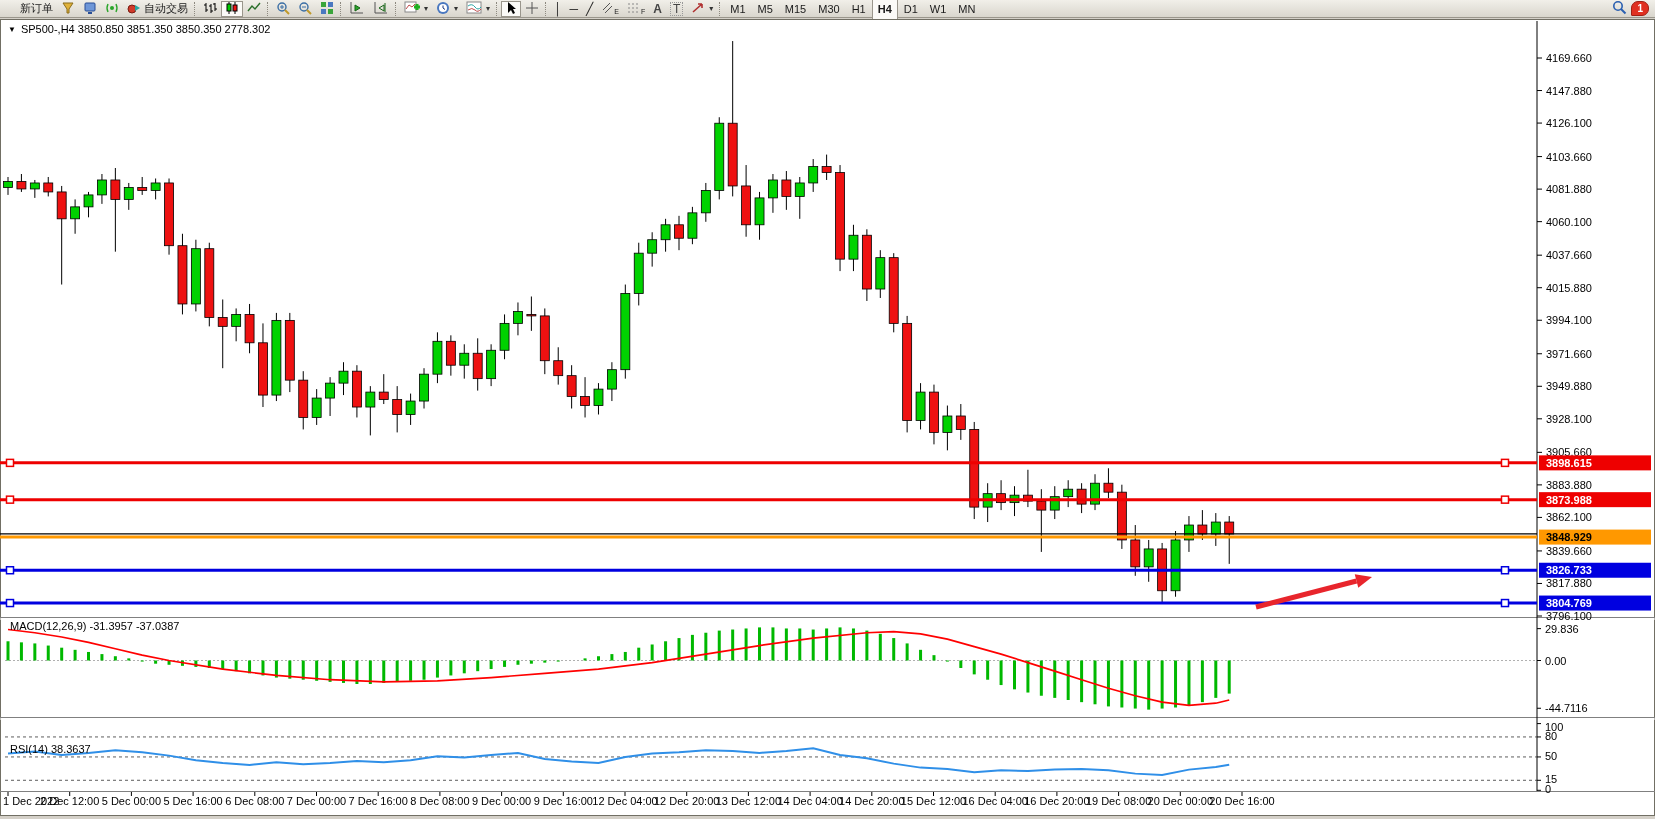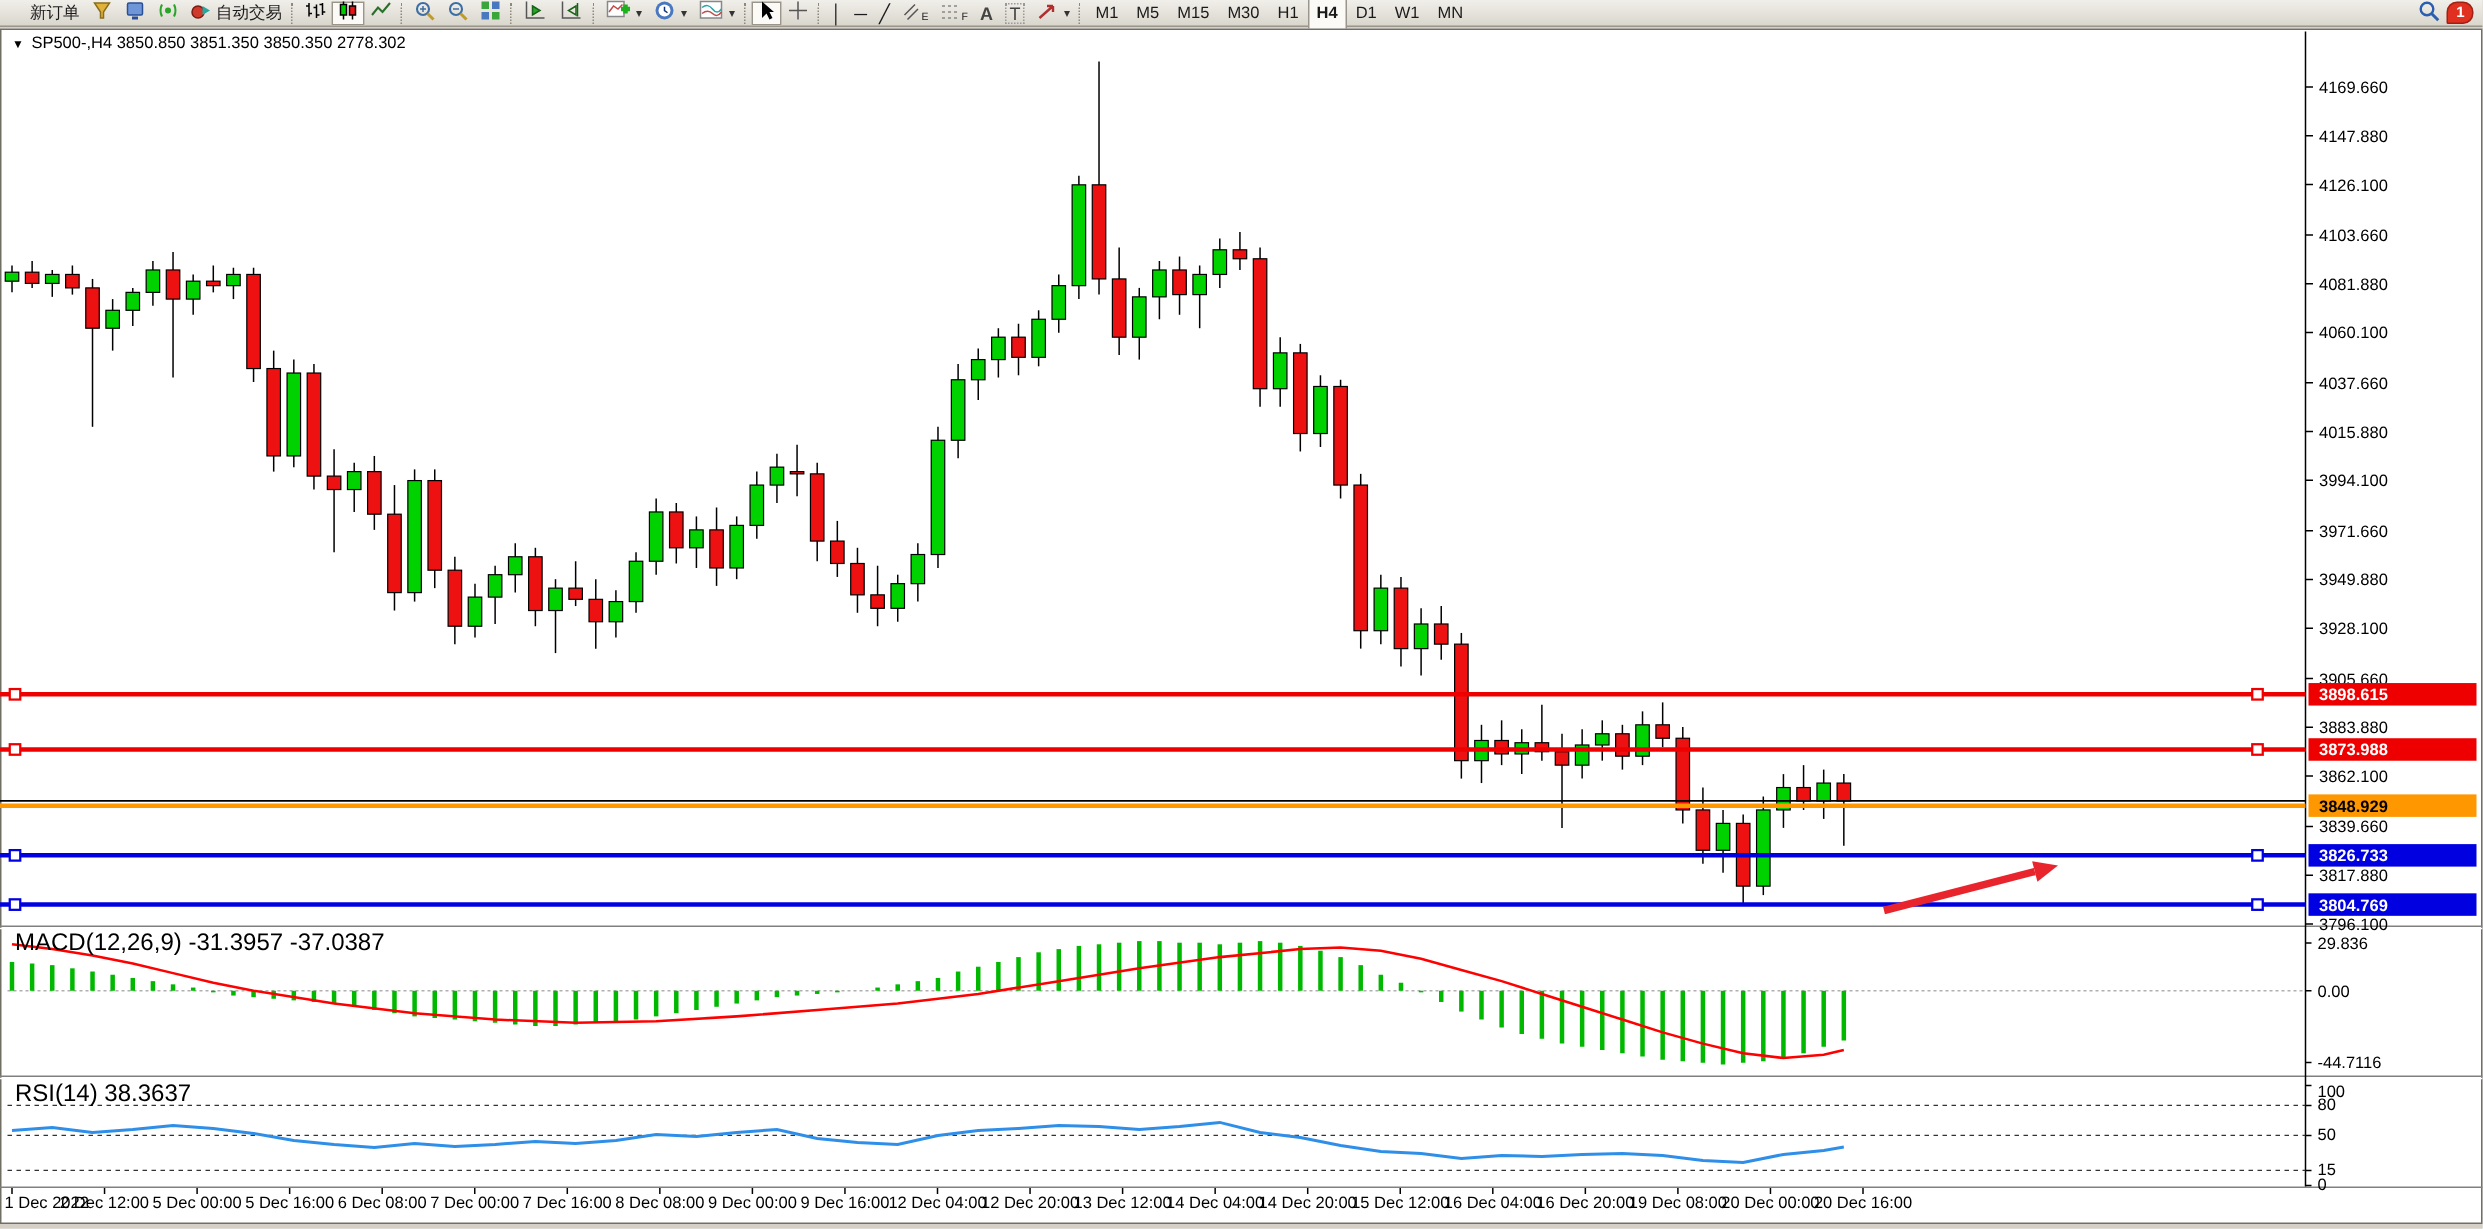--- a/index.html
+++ b/index.html
@@ -21,21 +21,21 @@
   .dd { font-size:8px; color:#333; margin-left:1px; }
   .spacer { flex:1; }
   .badge { background:#e03020; color:#fff; font-size:10px; font-weight:bold;
     border-radius:7px 7px 7px 1px; padding:1px 5px; margin-right:6px; border:1px solid #a02014; }
 
   
   .chart-window { position:absolute; top:19px; left:0; width:1655px; height:797px;
     background:#fff; border:1px solid #716f64; }
   .chart-title { position:absolute; top:23px; left:8px; font-size:11px; color:#000;
     display:flex; gap:5px; align-items:center; z-index:5; }
-  .pane-label { position:absolute; font-size:16px; color:#000; z-index:5; }
+  .pane-label { position:absolute; font-size:11px; color:#000; z-index:5; }
   svg.canvas { position:absolute; top:0; left:0; z-index:3; }
 </style>
 </head>
 <body>
 
 <div class="toolbar">
   <div class="tbtn">
     <span>新订单</span>
   </div>
   <div class="tbtn">
@@ -215,21 +215,21 @@
 </div>
 
 <div class="chart-window"></div>
 
 <div class="chart-title">
   <span style="font-size:8px;">▼</span>
   <span>SP500-,H4  3850.850 3851.350 3850.350 2778.302</span>
 </div>
 
 <div class="pane-label" style="top:620px; left:10px;">MACD(12,26,9) -31.3957 -37.0387</div>
-<div class="pane-label" style="top:721px; left:10px;">RSI(14) 38.3637</div>
+<div class="pane-label" style="top:743px; left:10px;">RSI(14) 38.3637</div>
 
 <svg class="canvas" id="cv" width="1655" height="819">
     <line x1="0" y1="617.5" x2="1655" y2="617.5" stroke="#808080"></line>
     <line x1="0" y1="619" x2="1655" y2="619" stroke="#ffffff"></line>
     <line x1="0" y1="717.5" x2="1655" y2="717.5" stroke="#808080"></line>
     <line x1="0" y1="719" x2="1655" y2="719" stroke="#ffffff"></line>
     <line x1="0" y1="791.5" x2="1655" y2="791.5" stroke="#808080"></line>
     <line x1="1537" y1="21" x2="1537" y2="791" stroke="#000"></line>
     <line x1="5" y1="660.5" x2="1537" y2="660.5" stroke="#b0b0b0" stroke-dasharray="2,2"></line>
     <line x1="5" y1="736.9399999999999" x2="1537" y2="736.9399999999999" stroke="#333" stroke-dasharray="3,3" stroke-width="0.8"></line>

